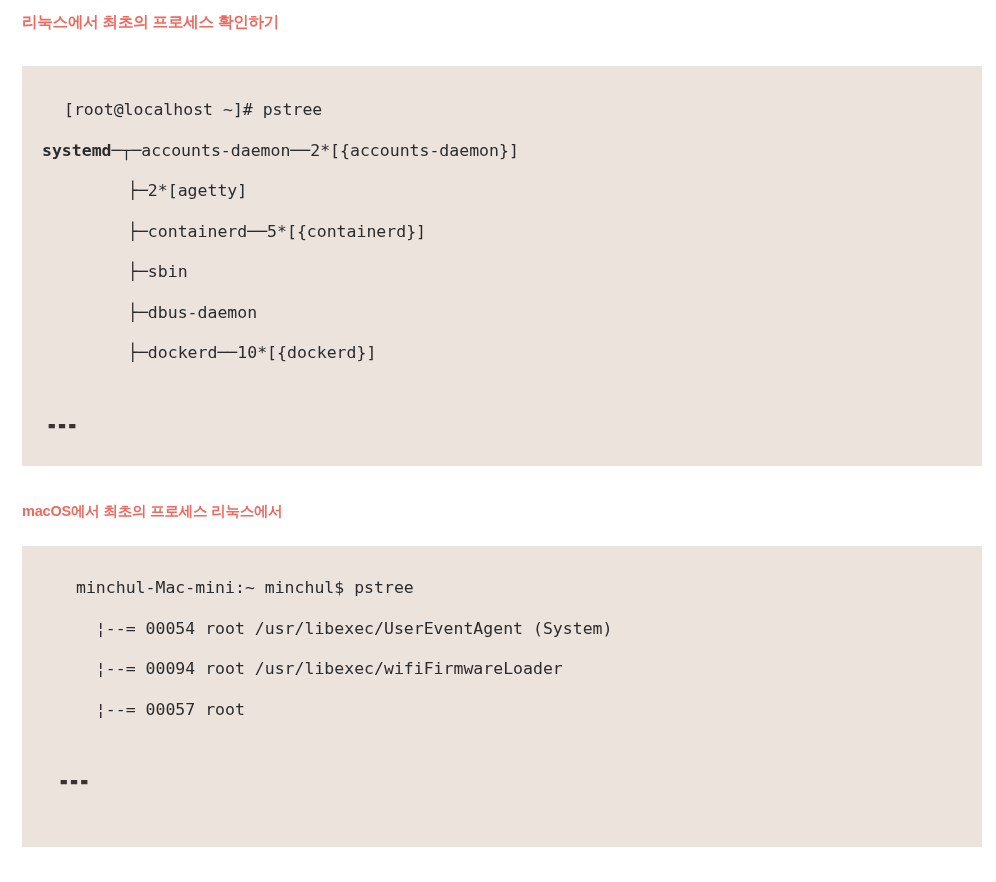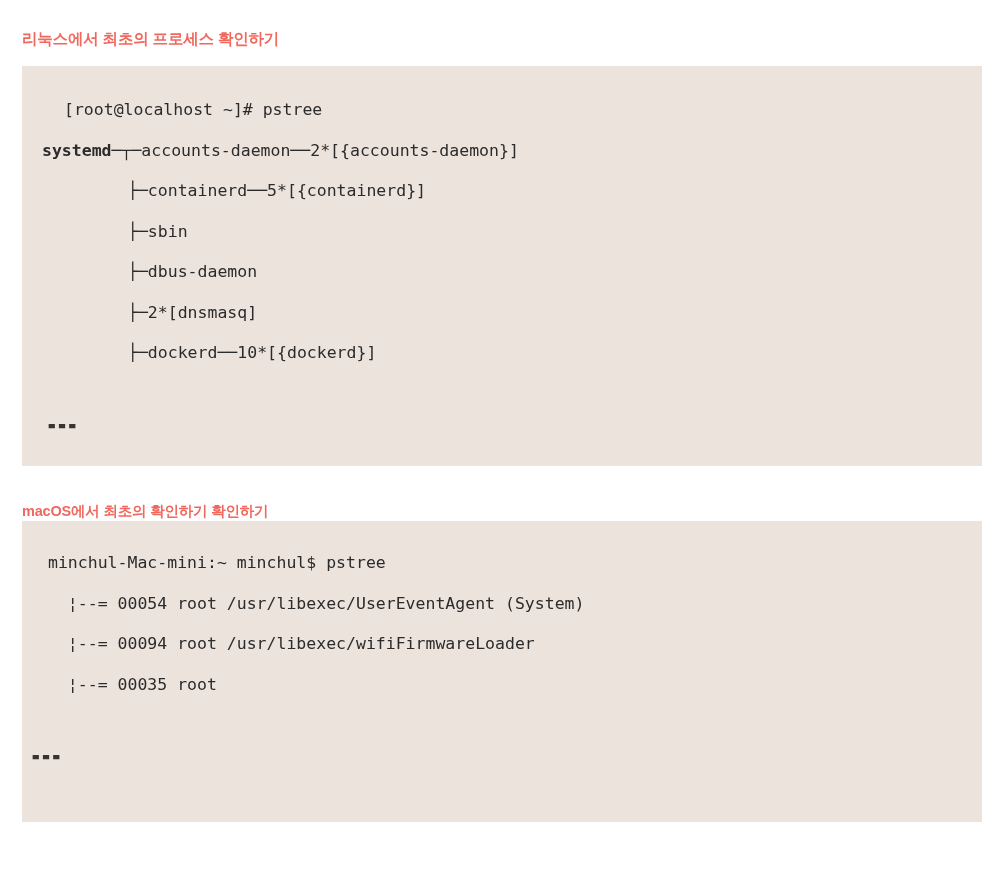--- a/index.html
+++ b/index.html
@@ -25,41 +25,41 @@
   .section-heading {
     position: absolute;
     left: 22px;
     font-family: "Liberation Sans", sans-serif;
     font-weight: bold;
     font-size: 15.5px;
     letter-spacing: -0.2px;
     color: #f0695f;
     white-space: pre;
   }
-  .heading-1 { top: 29px; text-align: center; }
+  .heading-1 { top: 12px; text-align: center; }
   .heading-2 { top: 502px; font-size: 14.5px; }
 
   
   .code-block {
     position: absolute;
     left: 22px;
     width: 960px;
     background: #ece3dd;
     box-sizing: border-box;
     overflow: hidden;
   }
   .code-block-1 {
     top: 66px;
     height: 400px;
     padding: 24px 25px 18px 20px;
   }
   .code-block-2 {
-    top: 521px;
+    top: 546px;
     height: 301px;
-    padding: 22px 20px 18px 4px;
+    padding: 22px 20px 18px 32px;
   }
 
   .code-line {
     font-family: "DejaVu Sans Mono", "Liberation Mono", monospace;
     font-size: 16.5px;
     line-height: 40.5px;
     color: #2b2b2b;
     white-space: pre;
     letter-spacing: 0px;
   }
@@ -100,42 +100,42 @@
 <div class="page">
 
   <div class="section-heading heading-1">리눅스에서 최초의 프로세스 확인하기</div>
 
   <div class="code-block code-block-1">
 
     <div class="code-line code-indent-1">[root@localhost ~]# pstree</div>
 
     <div class="code-line"><b>systemd</b><span>─┬─</span><span>accounts-daemon──2*[{accounts-daemon}]</span></div>
 
+    <div class="code-line" style="padding-left:86px;">├─2*[agetty]</div>
     <div class="code-line" style="padding-left:86px;">├─containerd──5*[{containerd}]</div>
     <div class="code-line" style="padding-left:86px;">├─sbin</div>
     <div class="code-line" style="padding-left:86px;">├─dbus-daemon</div>
-    <div class="code-line" style="padding-left:86px;">├─2*[dnsmasq]</div>
     <div class="code-line" style="padding-left:86px;">├─dockerd──10*[{dockerd}]</div>
 
     <div class="spacer-row"></div>
     <div class="ellipsis-row">
       <span class="dots">▪▪▪</span>
     </div>
   </div>
 
-  <div class="section-heading heading-2">macOS에서 최초의 확인하기 확인하기</div>
+  <div class="section-heading heading-2">macOS에서 최초의 프로세스 리눅스에서</div>
 
   <div class="code-block code-block-2">
 
     <div class="code-line code-indent-2">minchul-Mac-mini:~ minchul$ pstree</div>
 
 
     <div class="code-line code-indent-2">  ¦--= 00054 root /usr/libexec/UserEventAgent (System)</div>
     <div class="code-line code-indent-2">  ¦--= 00094 root /usr/libexec/wifiFirmwareLoader</div>
-    <div class="code-line code-indent-2">  ¦--= 00035 root</div>
+    <div class="code-line code-indent-2">  ¦--= 00057 root</div>
 
     <div class="spacer-row"></div>
     <div class="ellipsis-row">
       <span class="dots">▪▪▪</span>
     </div>
   </div>
 
 </div>
 
 </body></html>

